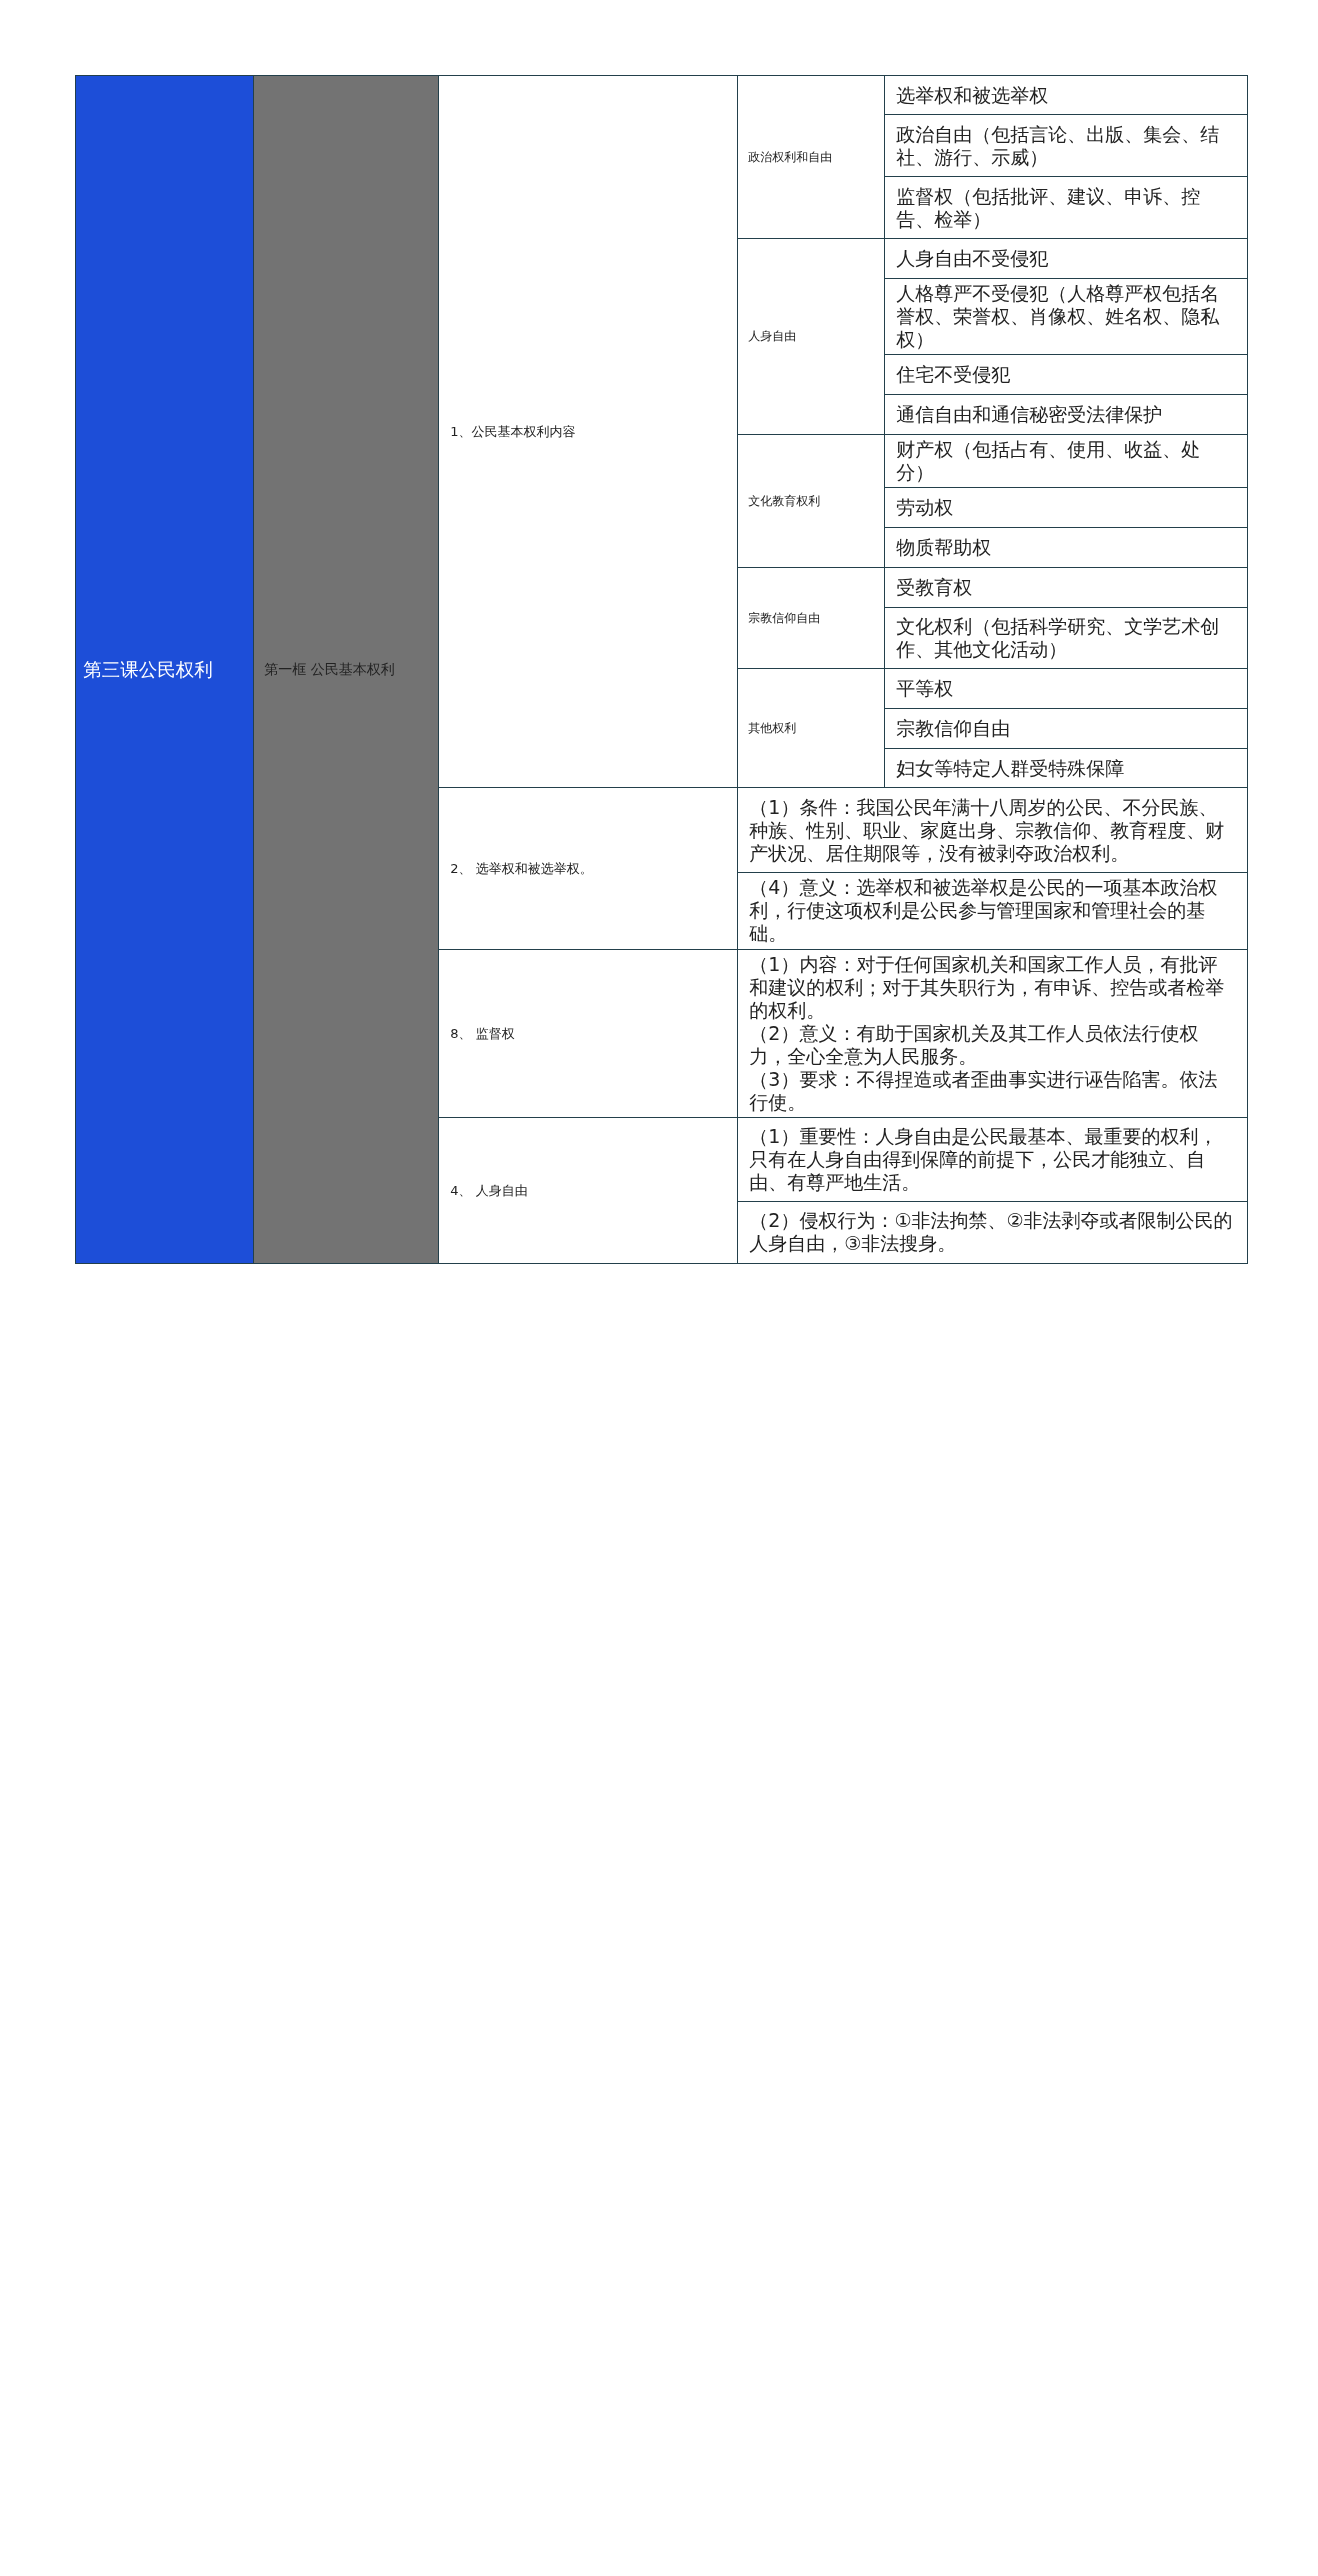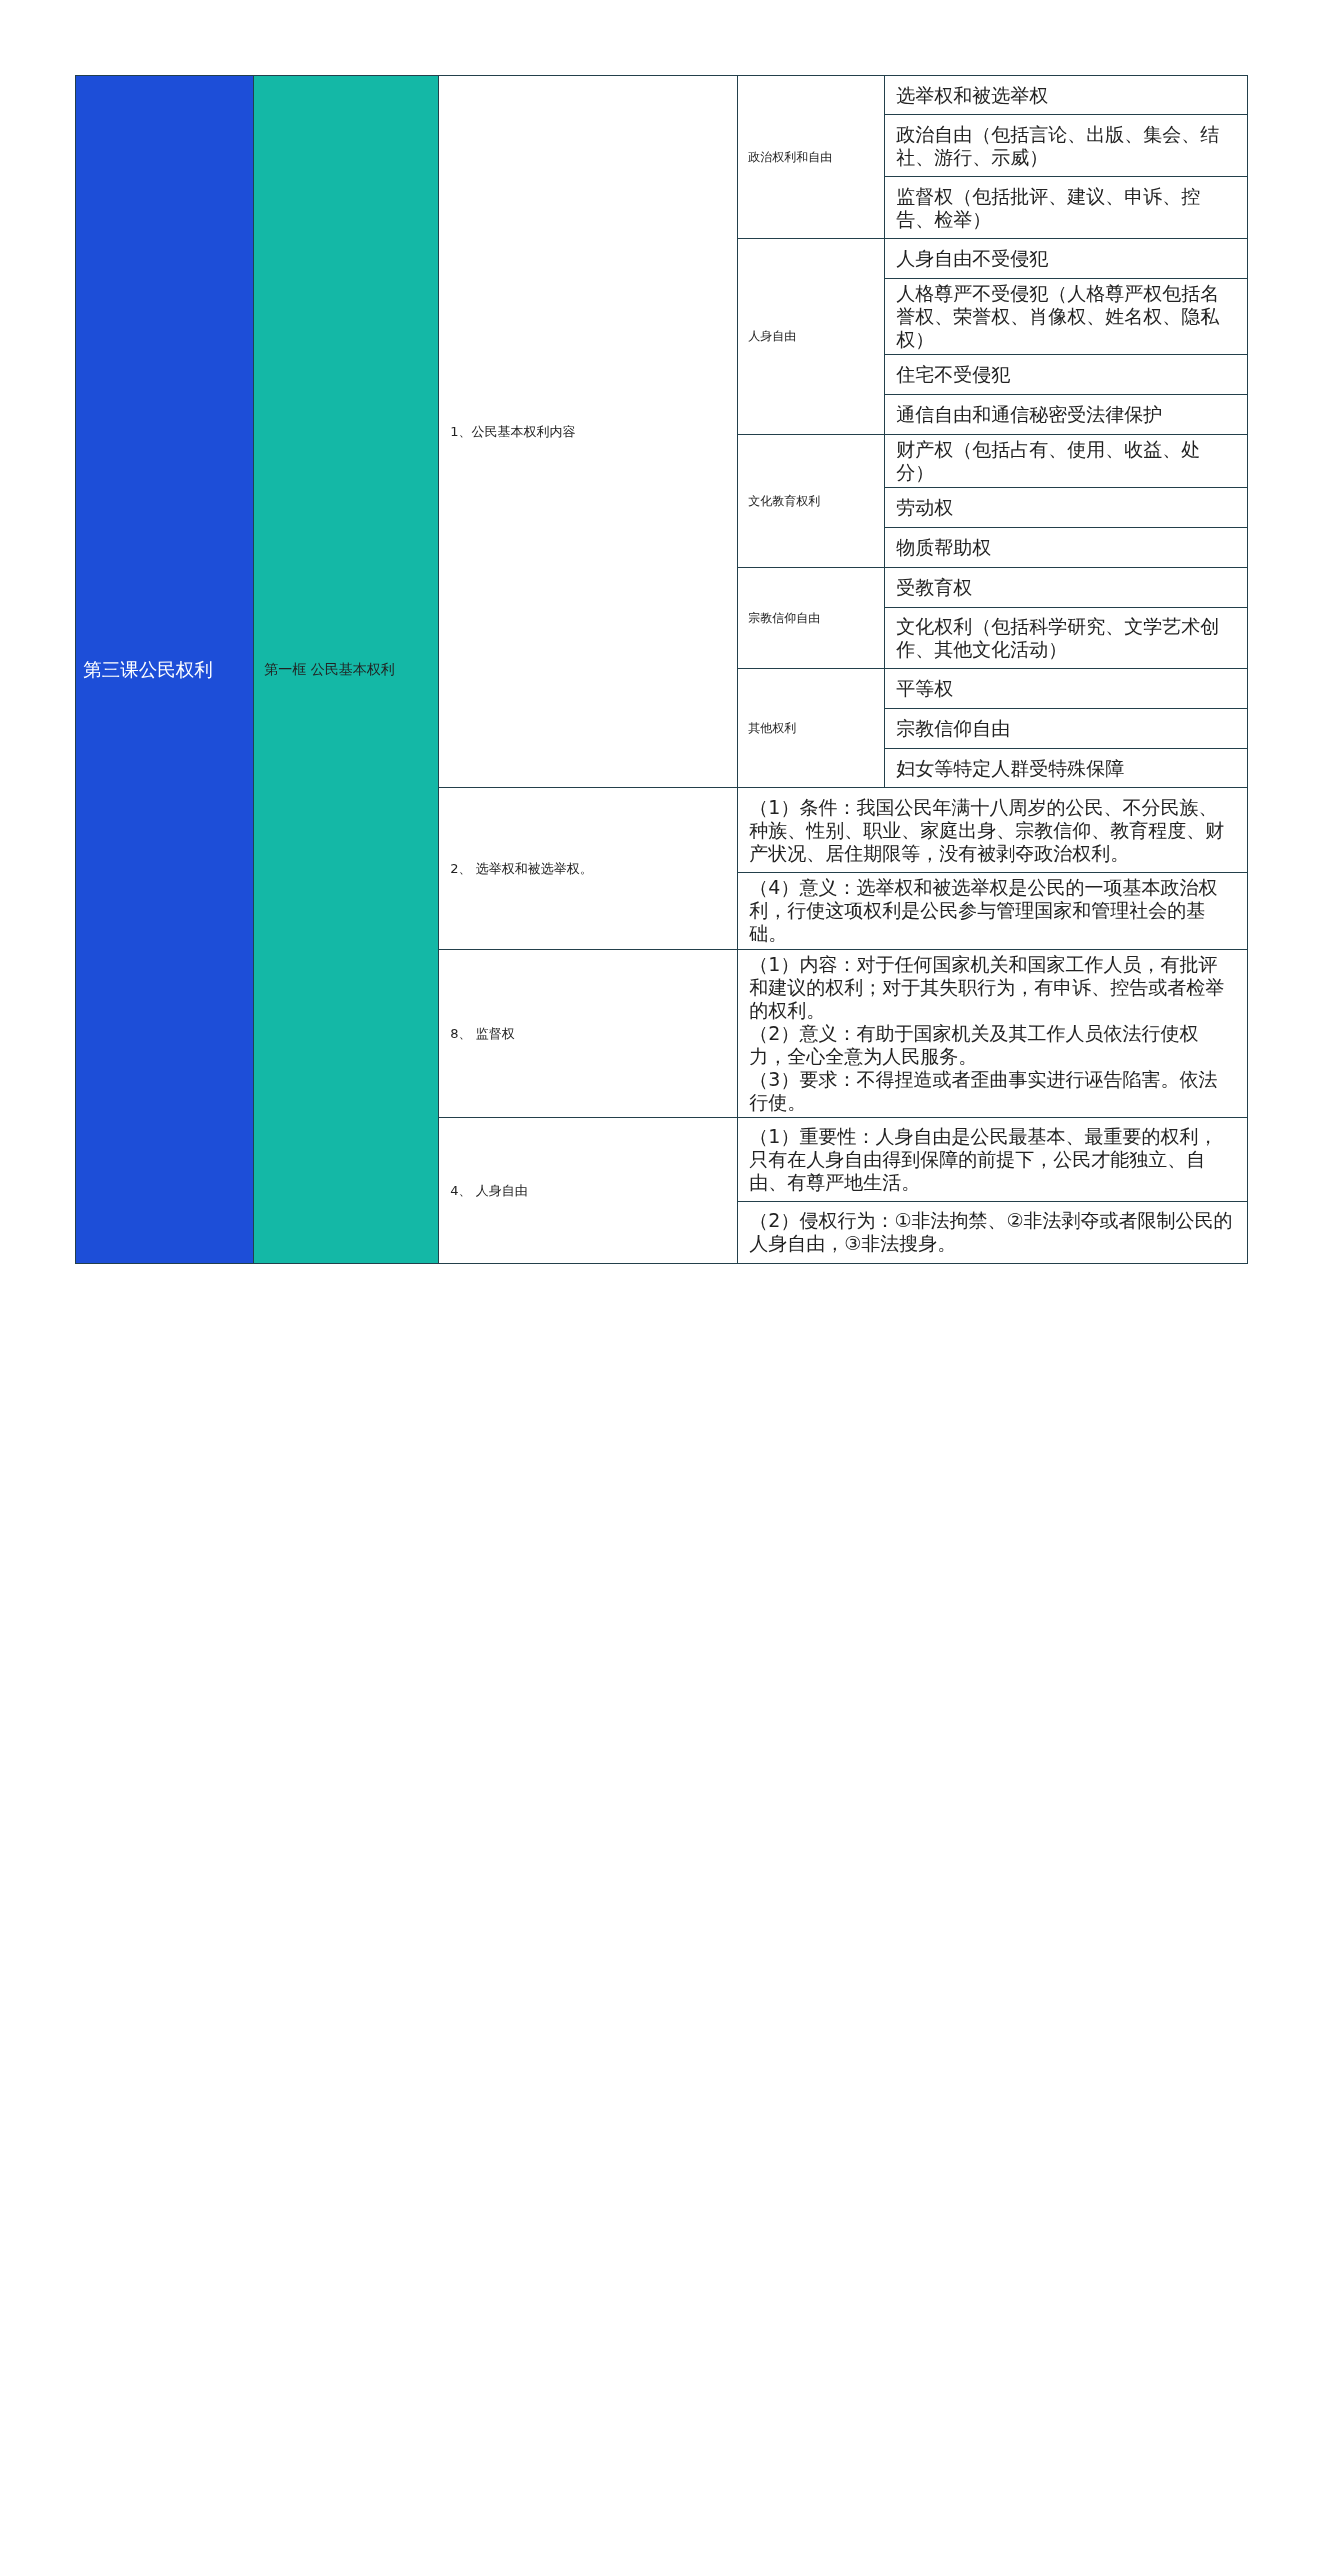--- a/index.html
+++ b/index.html
@@ -2,21 +2,21 @@
 <html style="font-size:8.2px"><head>
 <meta charset="utf-8">
 <style>
   html, body { margin: 0; padding: 0; background: #ffffff; }
   body { width: 1319px; height: 3104px; position: relative; font-family: "DejaVu Sans", "Liberation Sans", sans-serif; color: #222; overflow: hidden; }
   .sheet { position: absolute; left: 75px; top: 75px; width: 1172px; }
   .title { height: 70px; background: #264653; color: #ffffff; font-size: 24px; display: flex; align-items: center; justify-content: center; border: 1px solid #1e3a44; box-sizing: border-box; }
   table { border-collapse: collapse; width: 1172px; table-layout: fixed; }
   td { border: 1.5px solid #23404b; vertical-align: middle; padding: 3.1px 11.3px; font-size: 14px; line-height: 23px; box-sizing: border-box; overflow: hidden; }
   td.lesson { background: #1d4ed8; color: #ffffff; font-size: 18.5px; padding-left: 7.2px; }
-  td.frame { background: #14b8a6; font-size: 14px; padding-left: 10.3px; }
+  td.frame { background: #737373; font-size: 14px; padding-left: 10.3px; }
   td.topic { font-size: 13px; padding-left: 11.3px; }
   td.cat { font-size: 12px; padding-left: 10.3px; }
   td.leaf { font-size: 19px; padding-left: 11.3px; }
   .pre { white-space: pre-line; }
 </style>
 </head>
 <body>
 
 <div class="sheet">
   <table>

